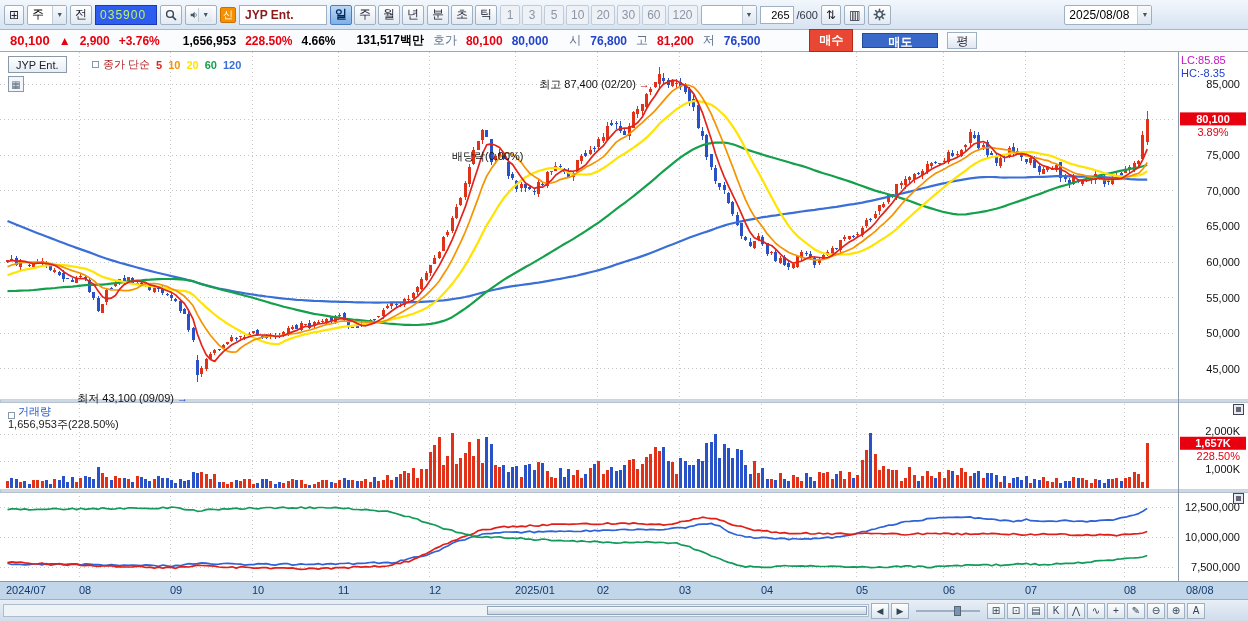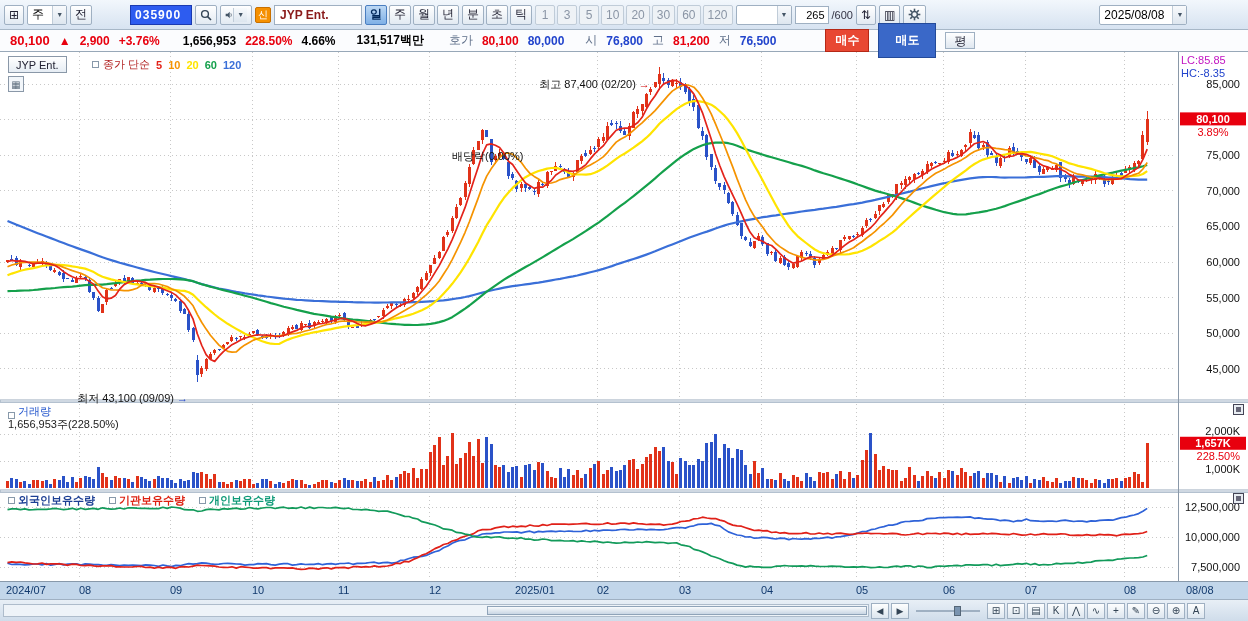--- a/index.html
+++ b/index.html
@@ -12,39 +12,39 @@
     border-bottom:1px solid #a7b7c7;display:flex;align-items:center;padding:0 4px;gap:3px;z-index:5;}
   .tbtn{height:20px;min-width:20px;padding:0 4px;border:1px solid #9fb0c2;border-radius:2px;
     background:linear-gradient(#ffffff,#e2eaf2);font-size:12px;color:#223;display:flex;align-items:center;justify-content:center;
     font-family:inherit;cursor:default;}
   .tbtn.sel{background:linear-gradient(#bcd8f4,#7fb0e6);border-color:#4a7ec0;color:#00285a;font-weight:bold;}
   .tbtn.dim{color:#8a95a5;background:#eef2f6;border-color:#c0ccd8;}
   .combo{height:20px;border:1px solid #9fb0c2;border-radius:2px;background:#fff;display:flex;align-items:center;
     padding:0 0 0 4px;gap:3px;font-size:12px;}
   .carrot{font-size:7px;color:#456;border-left:1px solid #c0ccd8;padding:0 3px;height:100%;display:flex;align-items:center;
     background:linear-gradient(#f8fafc,#dde6ef);}
-  .code-input{width:62px;height:20px;background:#2d5cf0;color:#ffffff;font-weight:bold;border:1px solid #1a3ab0;
-    font-size:12px;padding:0 4px;font-family:inherit;letter-spacing:1px;margin-left:35px;}
+  .code-input{width:62px;height:20px;background:#2d5cf0;color:#bef264;font-weight:normal;border:1px solid #1a3ab0;
+    font-size:12px;padding:0 4px;font-family:inherit;letter-spacing:1px;}
   .new-badge{width:16px;height:16px;background:#f59000;border:1px solid #c87000;color:#fff;font-size:10px;
     display:flex;align-items:center;justify-content:center;border-radius:2px;}
   .stock-name{min-width:88px;height:20px;border:1px solid #9fb0c2;background:#fff;color:#8a1a1a;font-weight:bold;
     display:flex;align-items:center;padding:0 5px;font-size:12px;}
   .count-input{width:34px;height:18px;border:1px solid #9fb0c2;font-size:11px;text-align:right;padding:0 3px;font-family:inherit;}
   .count-max{font-size:11px;color:#334;}
   #period-group,#time-group,#interval-group{display:flex;gap:2px;}
 
   
   .quotebar{position:absolute;left:0;top:30px;width:1248px;height:22px;background:#fbfcfe;border-bottom:1px solid #98a8b8;
     display:flex;align-items:center;padding:0 10px;gap:9px;font-weight:bold;z-index:5;}
   .q-red{color:#e8000e;}
   .q-blue{color:#2244cc;}
   .q-dim{color:#60708a;font-weight:normal;}
   .q-price{font-size:13px;}
   .q-buy{background:#e84833;border:1px solid #b52816;color:#fff;height:23px;padding:0 9px;font-weight:bold;font-size:12px;margin-left:40px;}
-  .q-sell{background:#3a68c8;border:1px solid #234a9a;color:#fff;height:35px;padding:0 16px;font-weight:bold;font-size:12px;}
+  .q-sell{background:#3a68c8;border:1px solid #234a9a;color:#fff;height:15px;padding:0 25px;font-weight:bold;font-size:12px;}
   .q-avg{background:linear-gradient(#fff,#dfe7f0);border:1px solid #9fb0c2;color:#223;height:17px;padding:0 8px;font-size:12px;}
 
   
   .chart-tab{position:absolute;left:8px;top:56px;height:17px;border:1px solid #8a98a8;background:linear-gradient(#ffffff,#e6edf4);
     padding:0 7px;font-size:11px;display:flex;align-items:center;color:#223;z-index:4;}
   .grid-btn{position:absolute;left:8px;top:76px;width:16px;height:16px;border:1px solid #8a98a8;background:#f2f6fa;
     font-size:10px;color:#567;display:flex;align-items:center;justify-content:center;z-index:4;}
   .chart-legend{position:absolute;left:92px;top:57px;font-size:11px;display:flex;align-items:center;z-index:4;}
   .lg-title{color:#b22222;margin-left:1px;}
   #ma-legend span{margin-left:6px;font-weight:bold;}
@@ -1041,21 +1041,21 @@
 
   <div class="quotebar">
     <span class="q-red q-price">80,100</span>
     <span class="q-red">▲</span>
     <span class="q-red">2,900</span>
     <span class="q-red">+3.76%</span>
     <span style="margin-left:14px">1,656,953</span>
     <span class="q-red">228.50%</span>
     <span>4.66%</span>
     <span style="margin-left:12px">131,517백만</span>
-    <span class="q-dim" style="margin-left:16px">호가</span>
+    <span class="q-dim" style="margin-left:0">호가</span>
     <span class="q-red">80,100</span>
     <span class="q-blue">80,000</span>
     <span class="q-dim" style="margin-left:12px">시</span>
     <span class="q-blue">76,800</span>
     <span class="q-dim">고</span>
     <span class="q-red">81,200</span>
     <span class="q-dim">저</span>
     <span class="q-blue">76,500</span>
     <button class="q-buy">매수</button>
     <button class="q-sell">매도</button>
@@ -1078,34 +1078,20 @@
   <div class="annot" id="low-annot" style="left: 29.948px; top: 375.328px;">
     <span>최저 43,100 (09/09)</span><span class="arr blue">→</span>
   </div>
   <div class="annot" id="exdiv-annot">배당락(0.00%)</div>
 
   <div class="vol-head">
     <span class="sq"></span>
     <span class="vol-title">거래량</span>
   </div>
   <div class="vol-sub">1,656,953주(228.50%)</div>
-  <div class="holdings-legend" id="holdings-legend">
-      <span class="hl-item">
-        <span class="sq"></span>
-        <span style="color: rgb(28, 63, 148); font-weight: bold;">외국인보유수량</span>
-      </span>
-      <span class="hl-item">
-        <span class="sq"></span>
-        <span style="color: rgb(221, 32, 16); font-weight: bold;">기관보유수량</span>
-      </span>
-      <span class="hl-item">
-        <span class="sq"></span>
-        <span style="color: rgb(15, 154, 120); font-weight: bold;">개인보유수량</span>
-      </span>
-    </div>
 
   <div class="pane-btn" style="top:404px"></div>
   <div class="pane-btn" style="top:493px"></div>
 
   <div class="xaxis" id="xaxis-labels">
     <span class="xend">08/08</span>
   <span style="left: 6px;">2024/07</span>
       <span style="left: 79px;">08</span>
       <span style="left: 170px;">09</span>
       <span style="left: 252px;">10</span>

